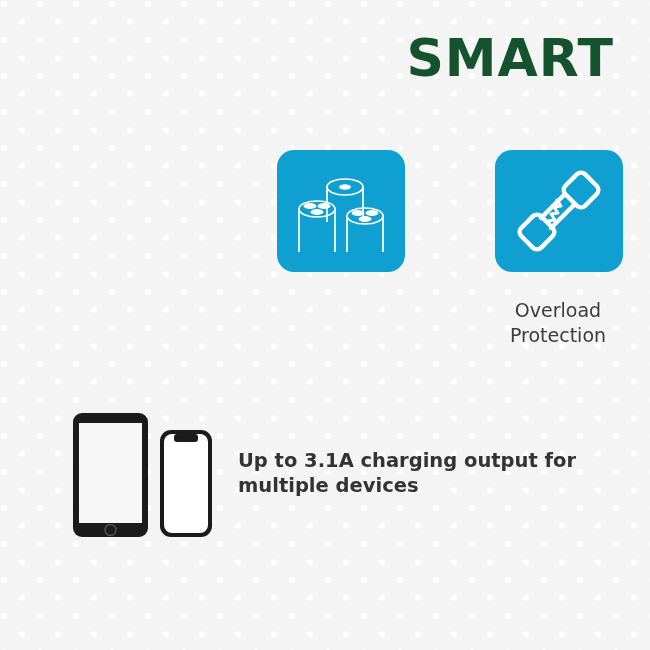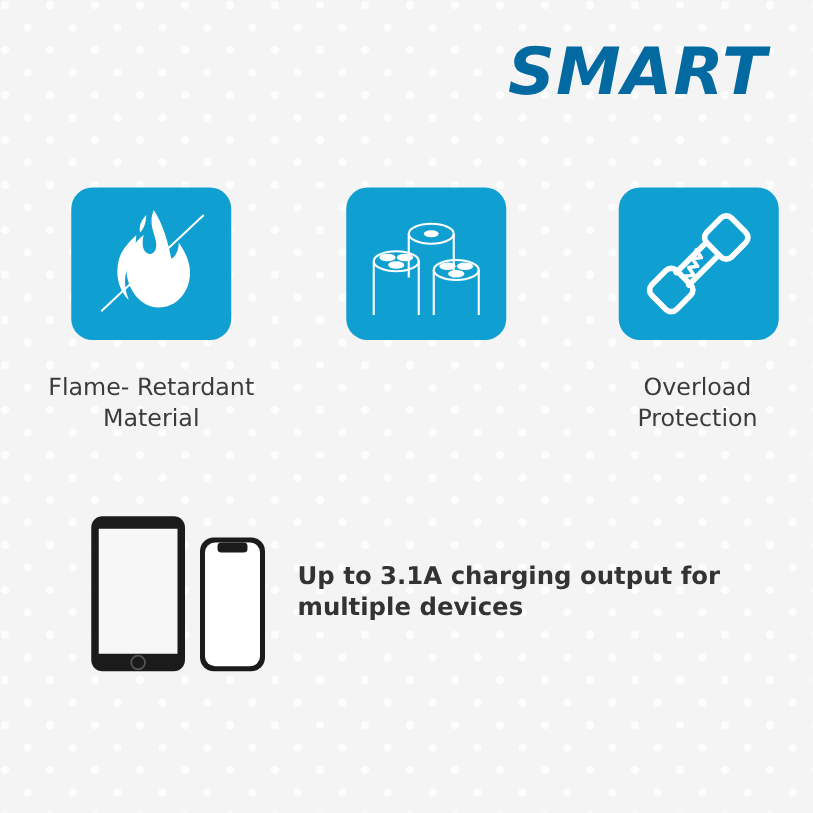--- a/index.html
+++ b/index.html
@@ -36,23 +36,22 @@
     pointer-events: none;
   }
 
   
   #smart-title {
     position: absolute;
     right: 36px;
     top: 32px;
     font-size: 52px;
     font-weight: bold;
-    font-style: italic;
     letter-spacing: 1px;
-    color: #0369a1;
+    color: #14532d;
     font-family: "DejaVu Sans", sans-serif;
     line-height: 1;
   }
 
   
   .feature {
     position: absolute;
     top: 150px;
   }
   .feature-1 { left: 20px;  width: 202px; }
@@ -114,54 +113,20 @@
 </style>
 </head>
 <body>
 
 <div id="page">
 
   <div id="dot-pattern"></div>
 
   <div id="smart-title">SMART</div>
 
-  <div class="feature feature-1">
-    <div class="tile">
-      <svg width="128" height="122" viewBox="0 0 128 122">
-
-        <g fill="#ffffff">
-          <path d="M66 18
-                   C 61 30, 68 38, 68 46
-                   C 68 52, 64 55, 60 52
-                   C 56 49, 57 42, 58 38
-                   C 50 44, 44 54, 44 64
-                   C 44 82, 56 96, 70 96
-                   C 84 96, 95 84, 95 68
-                   C 95 58, 90 50, 86 44
-                   C 86 50, 84 55, 80 57
-                   C 78 46, 74 30, 66 18 Z"></path>
-          <path d="M52 38
-                   C 46 44, 40 50, 38 58
-                   C 35 70, 38 82, 46 90
-                   C 42 80, 42 70, 46 62
-                   C 49 55, 52 47, 52 38 Z"></path>
-          <path d="M60 22
-                   C 56 26, 54 31, 55 36
-                   C 58 33, 60 28, 60 22 Z"></path>
-          <path d="M84 52
-                   C 88 58, 90 64, 89 70
-                   C 86 65, 84 59, 84 52 Z"></path>
-        </g>
-
-        <line x1="24" y1="99" x2="106" y2="22" stroke="#ffffff" stroke-width="1.6"></line>
-      </svg>
-    </div>
-    <div class="caption">Flame- Retardant
-Material</div>
-  </div>
 
   <div class="feature feature-2">
     <div class="tile">
       <svg width="128" height="122" viewBox="0 0 128 122">
         <g fill="none" stroke="#ffffff" stroke-width="1.7">
 
           <path d="M50 37 L50 72 M86 37 L86 72"></path>
           <ellipse cx="68" cy="37" rx="18" ry="8"></ellipse>
 
           <path d="M22 59 L22 102 M58 59 L58 102"></path>

